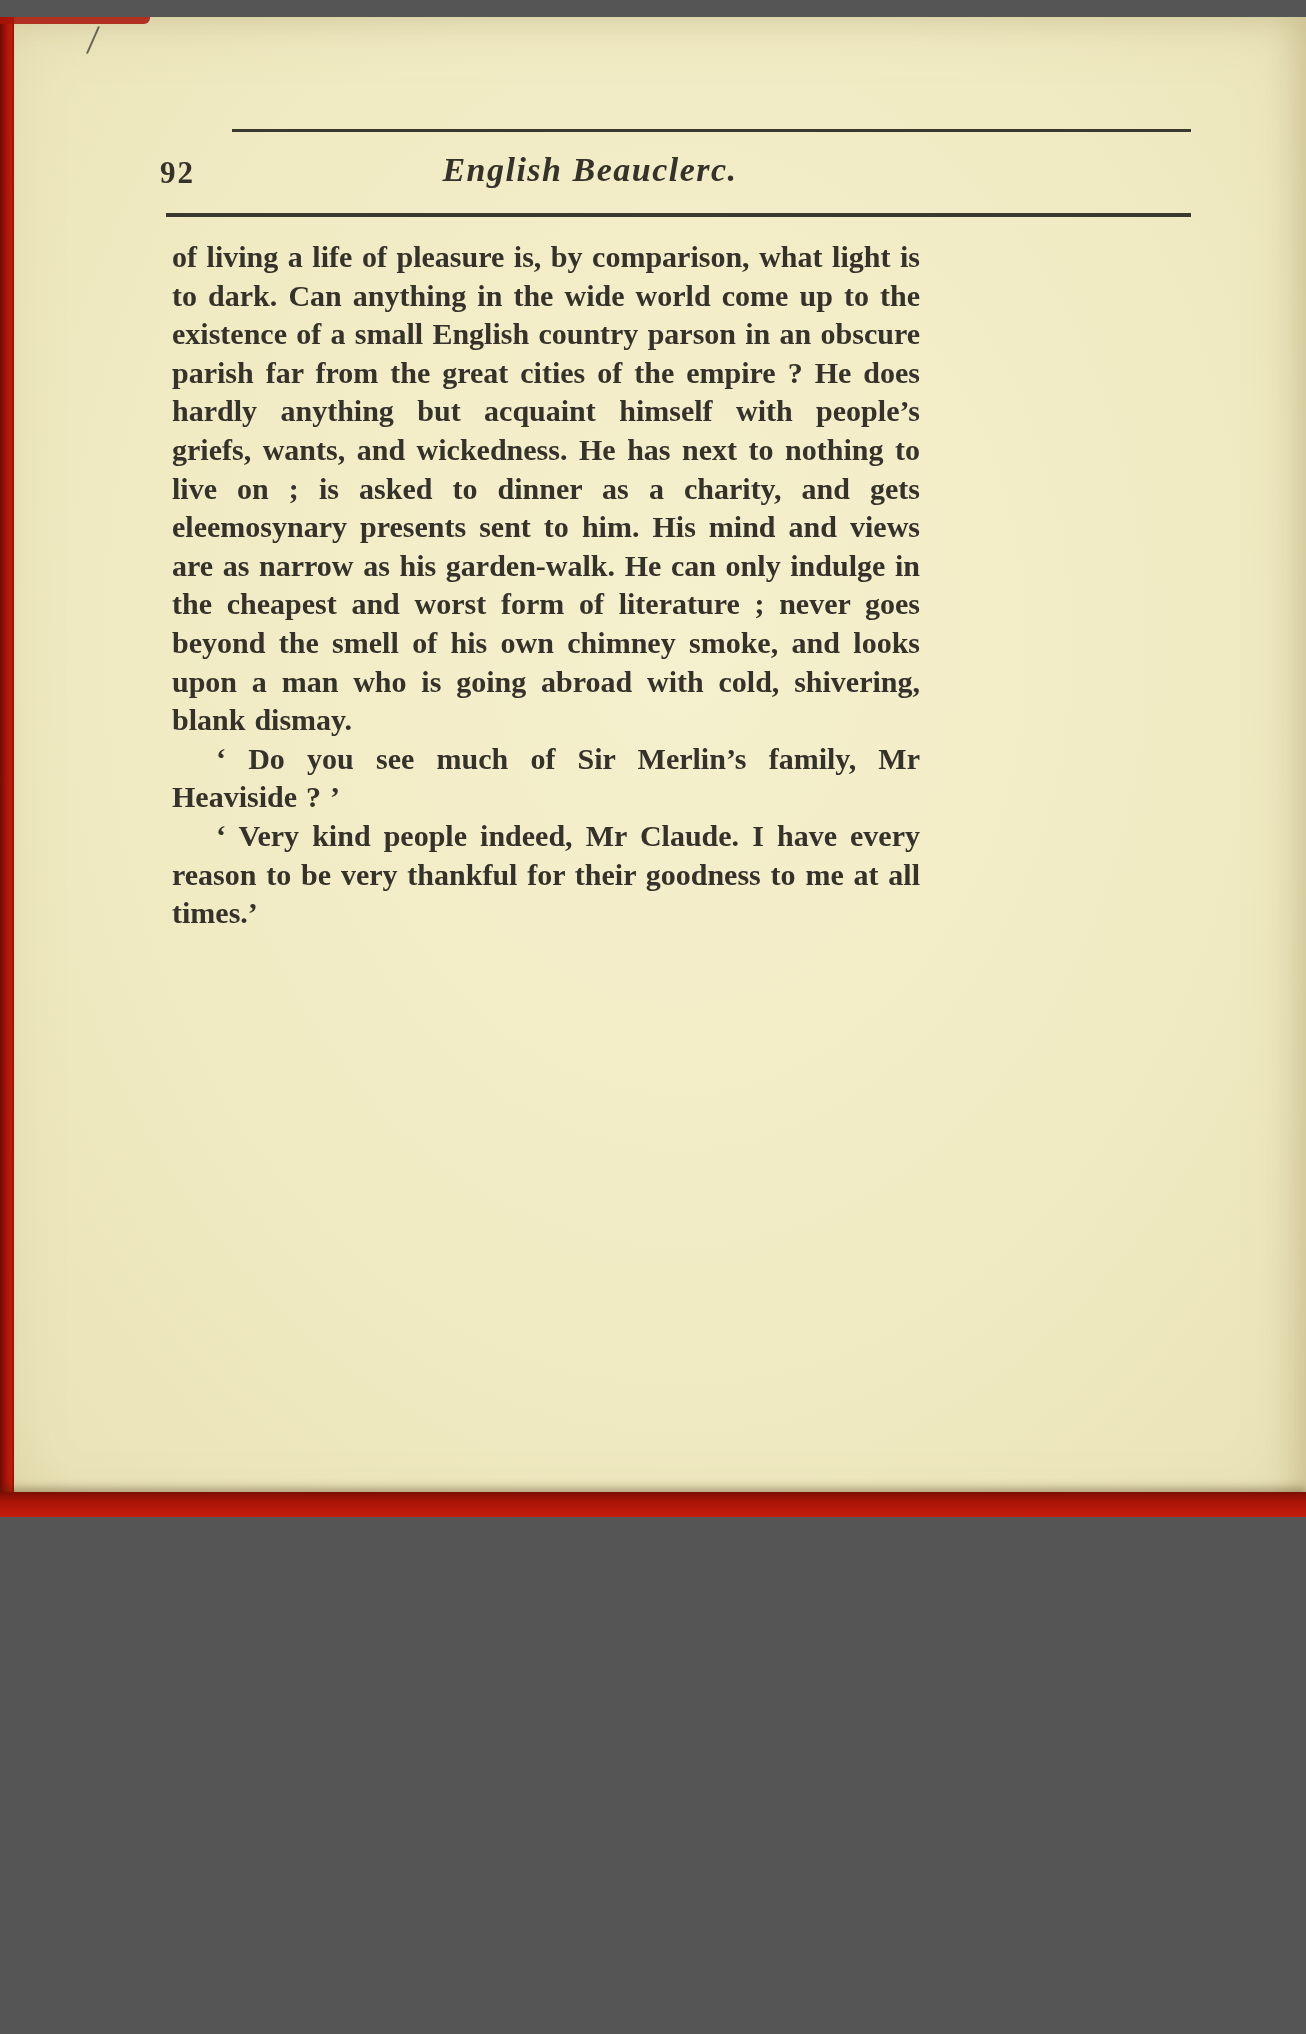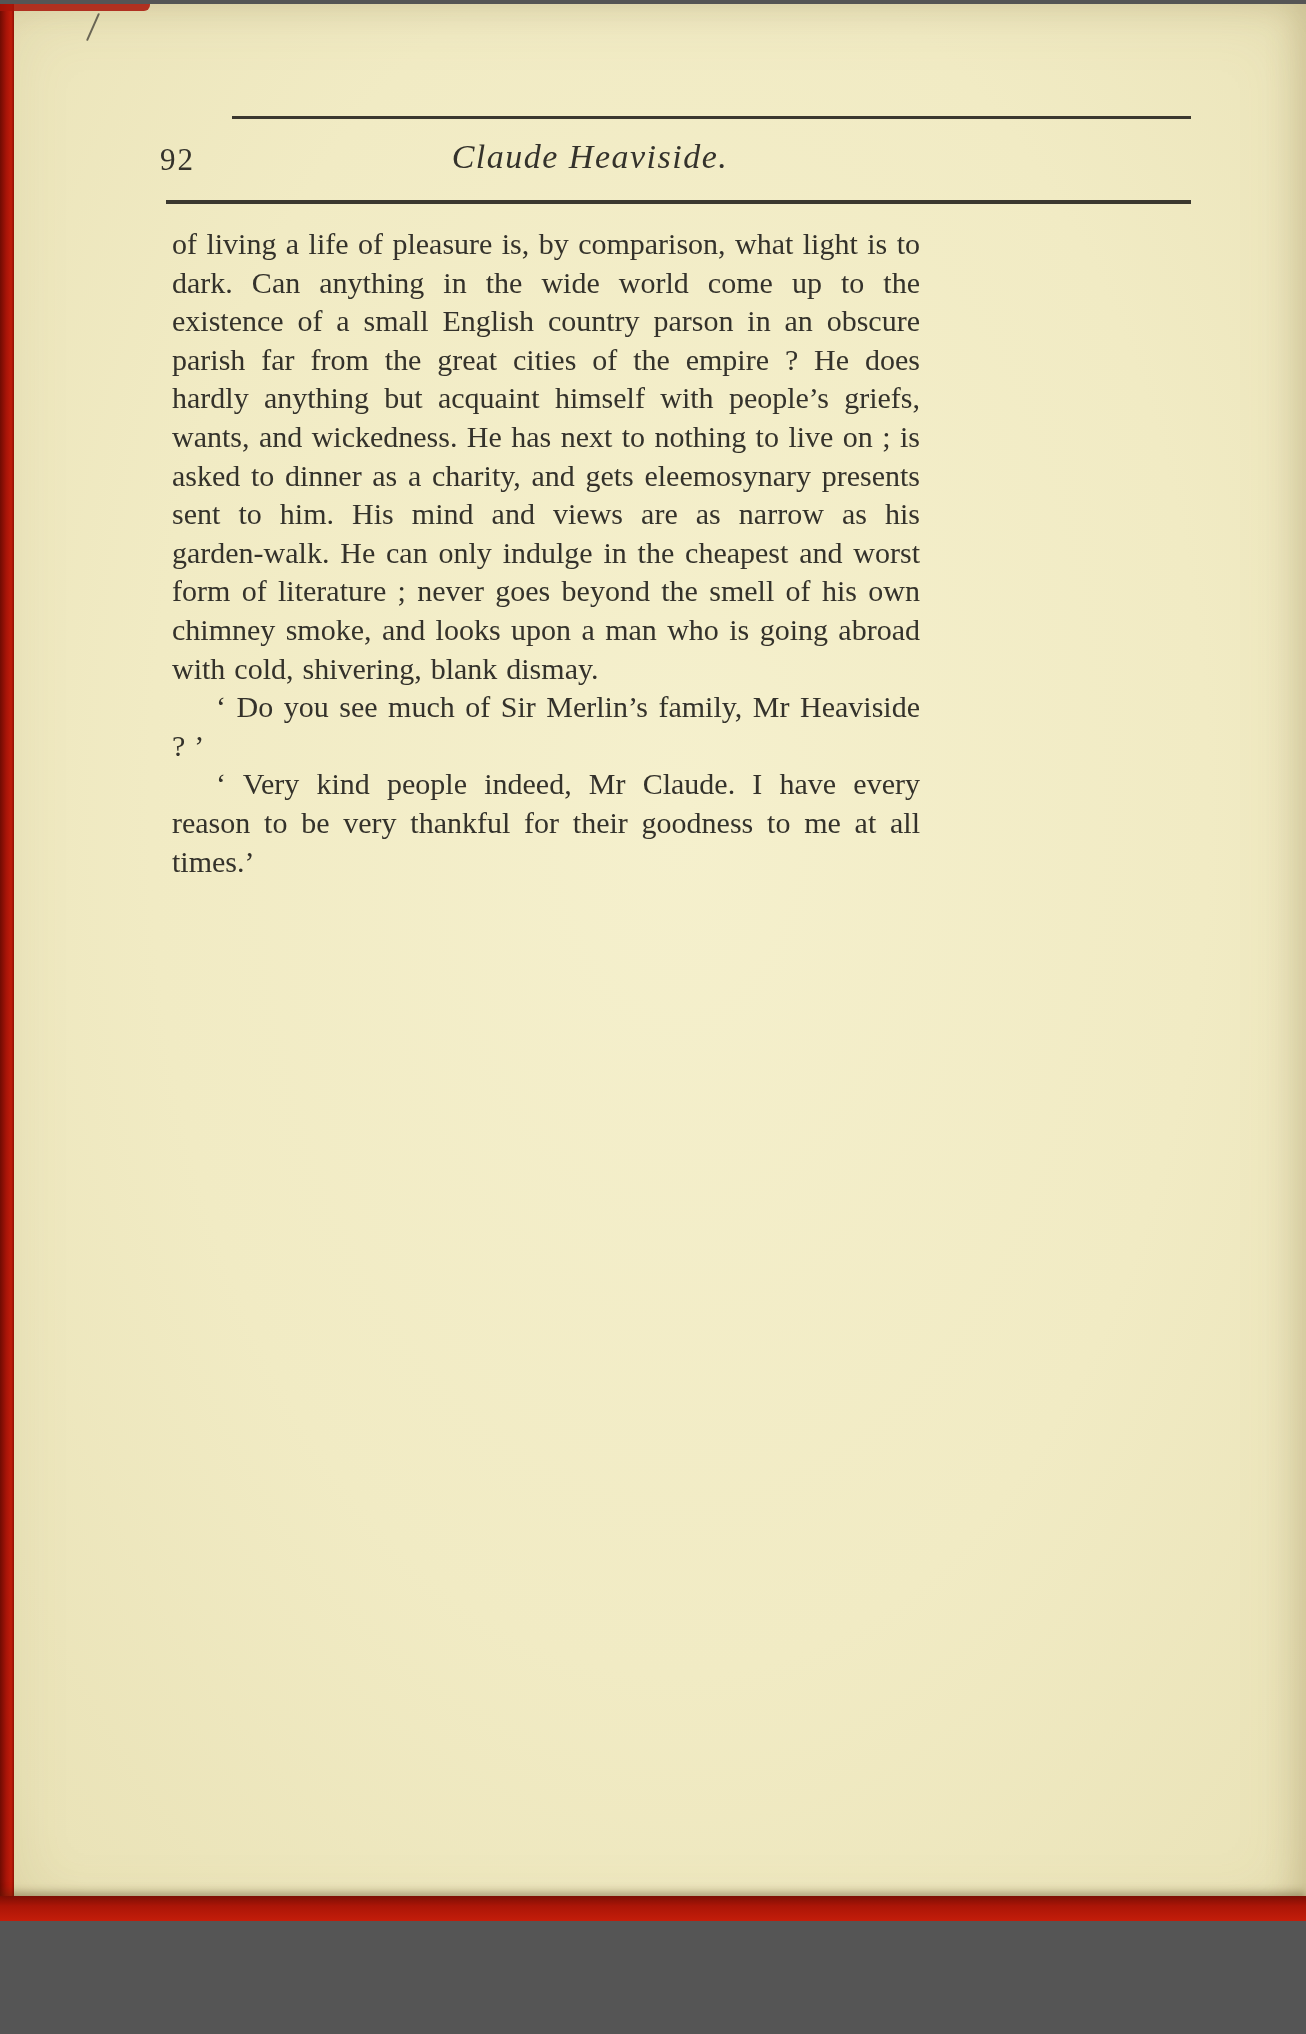--- a/index.html
+++ b/index.html
@@ -1,25 +1,26 @@
 <!DOCTYPE html>
 <html><head>
 <meta charset="utf-8">
 <style>
   html, body { margin: 0; padding: 0; background: #555; }
   .page {
     position: relative;
     width: 1306px;
-    height: 1917px;
-    margin: 4px auto;
+    height: 1500px;
+    margin: 17px auto;
     overflow: hidden;
     background: radial-gradient(ellipse at 52% 42%, #f5f0cd 0%, #f1ebc4 55%, #eae3b8 92%, #e4dcae 100%);
     box-shadow: inset -10px 0 30px rgba(130,110,60,0.22), inset 0 0 70px rgba(140,120,70,0.15);
     font-family: "Liberation Serif", "DejaVu Serif", serif;
     color: #34322b;
+    font-weight: bold;
   }
   
   .edge-left {
     position: absolute; left: 0; top: 0; width: 14px; height: 100%;
     background: linear-gradient(90deg, #6f0c03 0%, #a81408 45%, #c01c0a 80%, #8f1005 100%);
   }
   .edge-bottom {
     position: absolute; left: 0; bottom: 0; width: 100%; height: 25px;
     background: linear-gradient(180deg, #7c0e04 0%, #ab1507 40%, #c41d0a 100%);
     box-shadow: 0 -4px 8px rgba(60,40,10,0.35);
@@ -60,21 +61,21 @@
 
   <div class="edge-left"></div>
   <div class="edge-bottom"></div>
   <div class="edge-top"></div>
   <div class="pen-mark"></div>
 
   <div class="rule rule-top"></div>
 
   <div class="page-number">92</div>
 
-  <div class="running-title">Claude Heaviside.</div>
+  <div class="running-title">English Beauclerc.</div>
 
   <div class="rule rule-bottom"></div>
 
   <div class="text-block">
     <p class="para no-indent">of living a life of pleasure is, by comparison, what light is to dark.  Can anything in the wide world come up to the existence of a small English country parson in an obscure parish far from the great cities of the empire ? He does hardly anything but acquaint himself with people’s griefs, wants, and wickedness. He has next to nothing to live on ; is asked to dinner as a charity, and gets eleemosynary presents sent to him.   His mind and views are as narrow as his garden-walk.   He can only indulge in the cheapest and worst form of literature ; never goes beyond the smell of his own chimney smoke, and looks upon a man who is going abroad with cold, shivering, blank dismay.</p>
     <p class="para indent">‘ Do you see much of Sir Merlin’s family, Mr Heaviside ? ’</p>
     <p class="para indent">‘ Very kind people indeed, Mr Claude.  I have every reason to be very thankful for their goodness to me at all times.’</p>
   </div>
 
 </div>

